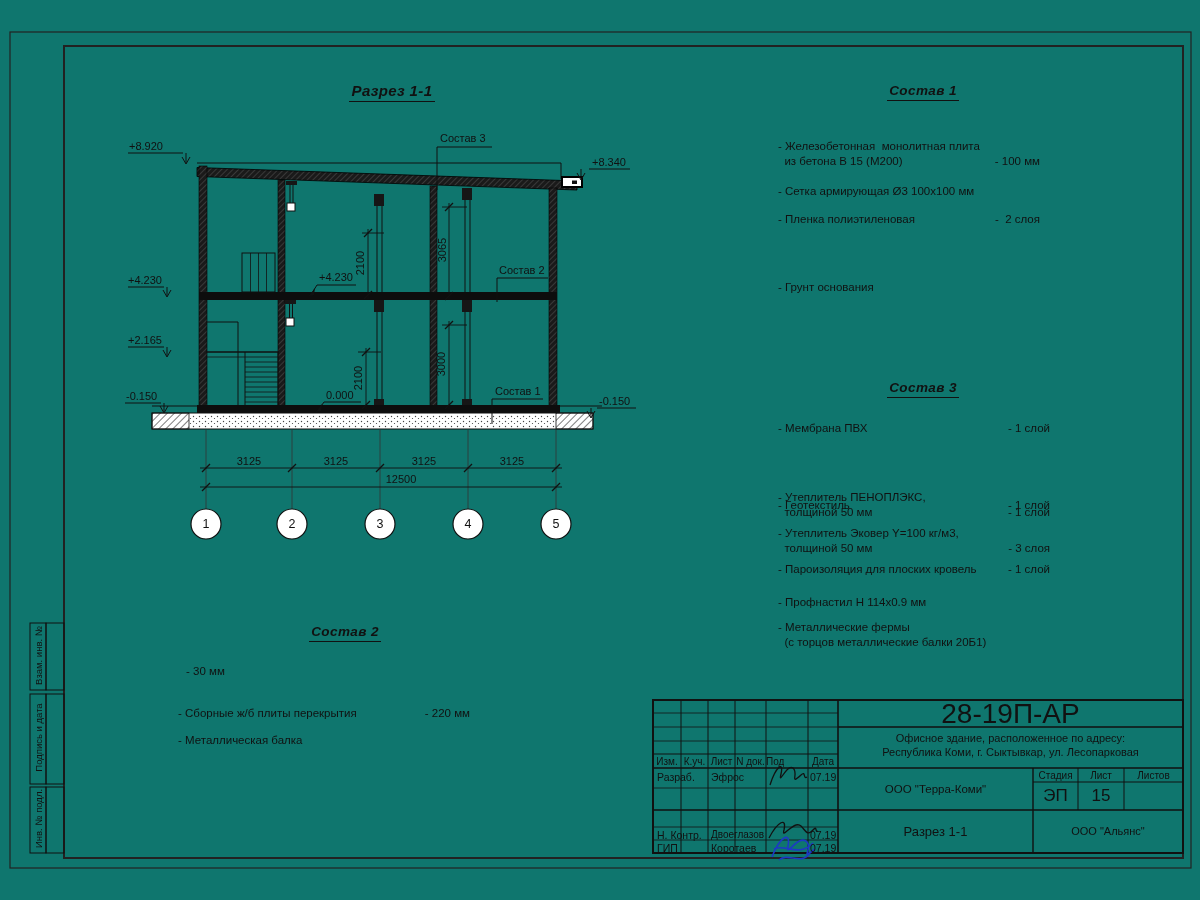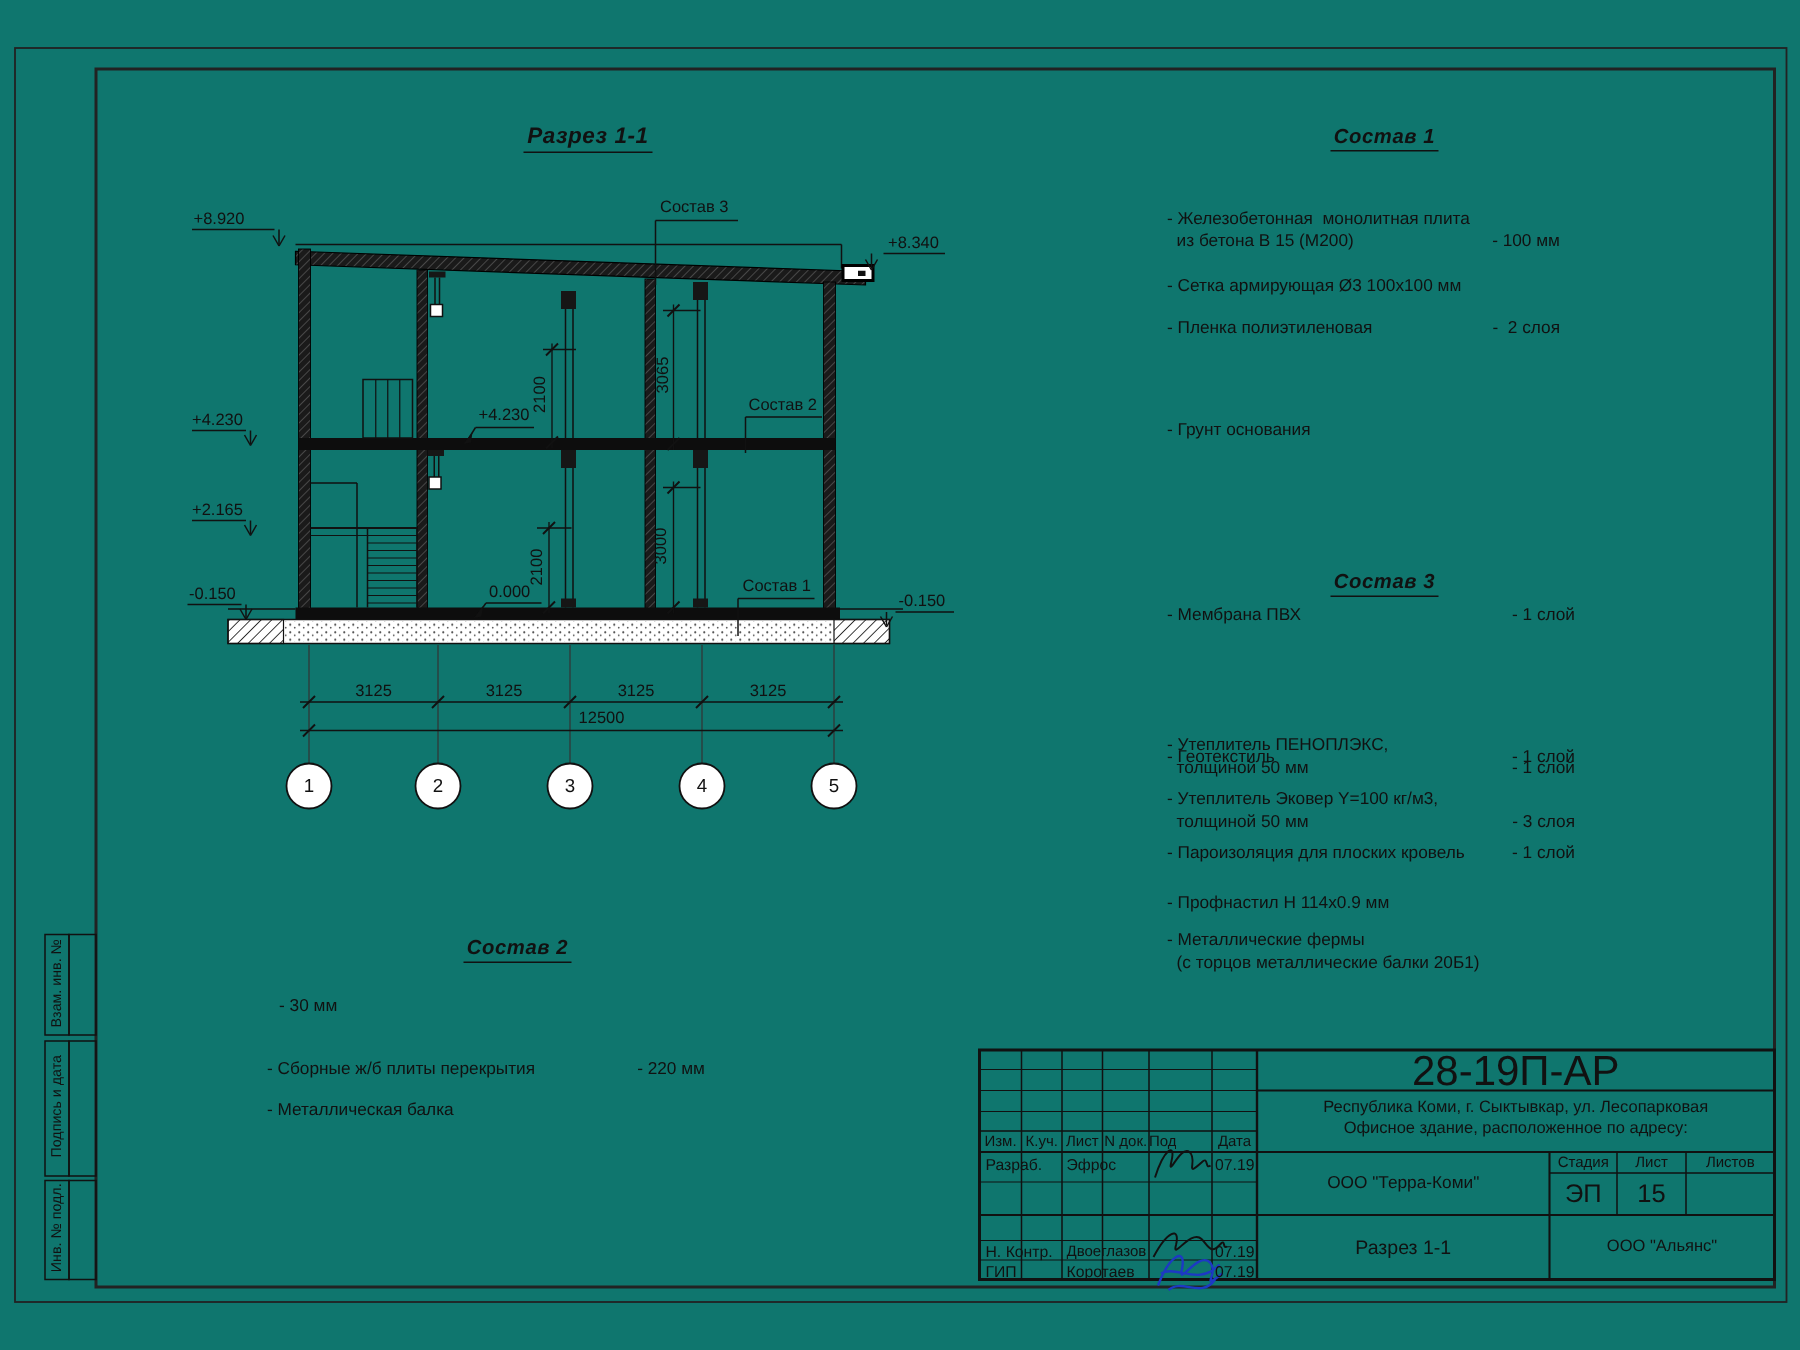--- a/index.html
+++ b/index.html
@@ -303,21 +303,21 @@
   <span class="val">-  2 слоя</span>
 </div>
 <div class="row" style="left:778px;top:280px;width:262px;">
   <span class="txt">- Грунт основания</span>
   <span class="val"></span>
 </div>
 
 <div class="ttl" style="left:868px;top:380px;width:110px;">
   <span class="u">Состав 3</span>
 </div>
-<div class="row" style="left:778px;top:403px;width:272px;align-items:flex-end;">
+<div class="row" style="left:778px;top:421px;width:272px;align-items:flex-end;">
   <span class="txt">- Мембрана ПВХ</span>
   <span class="val">- 1 слой</span>
 </div>
 <div class="row" style="left:778px;top:458px;width:272px;margin-top:40px;">
   <span class="txt">- Геотекстиль</span>
   <span class="val">- 1 слой</span>
 </div>
 <div class="row" style="left:778px;top:490px;width:272px;">
   <span class="txt">- Утеплитель ПЕНОПЛЭКС,
   толщиной 50 мм</span>
@@ -352,22 +352,22 @@
   <span class="txt">- Сборные ж/б плиты перекрытия</span>
   <span class="val">- 220 мм</span>
 </div>
 <div class="row" style="left:178px;top:733px;width:292px;">
   <span class="txt">- Металлическая балка</span>
   <span class="val"></span>
 </div>
 
 <div class="tb c" style="left:838px;top:701px;width:345px;font-size:28px;line-height:26px;">28-19П-АР</div>
 <div class="tb c" style="left:838px;top:732px;width:345px;font-size:11px;line-height:13.5px;">
+  <div>Офисное здание, расположенное по адресу:</div>
   <div>Республика Коми, г. Сыктывкар, ул. Лесопарковая</div>
-  <div>Офисное здание, расположенное по адресу:</div>
 </div>
 <div class="tb c" style="left:838px;top:783px;width:195px;font-size:11.5px;">ООО "Терра-Коми"</div>
 <div class="tb c" style="left:1033px;top:770px;width:45px;font-size:10px;">Стадия</div>
 <div class="tb c" style="left:1078px;top:770px;width:46px;font-size:10px;">Лист</div>
 <div class="tb c" style="left:1124px;top:770px;width:59px;font-size:10px;">Листов</div>
 <div class="tb c" style="left:1033px;top:786px;width:45px;font-size:17px;">ЭП</div>
 <div class="tb c" style="left:1078px;top:786px;width:46px;font-size:17px;">15</div>
 <div class="tb c" style="left:1124px;top:786px;width:59px;font-size:17px;"></div>
 <div class="tb c" style="left:838px;top:824px;width:195px;font-size:13px;">Разрез 1-1</div>
 <div class="tb c" style="left:1033px;top:825px;width:150px;font-size:11px;">ООО "Альянс"</div>

